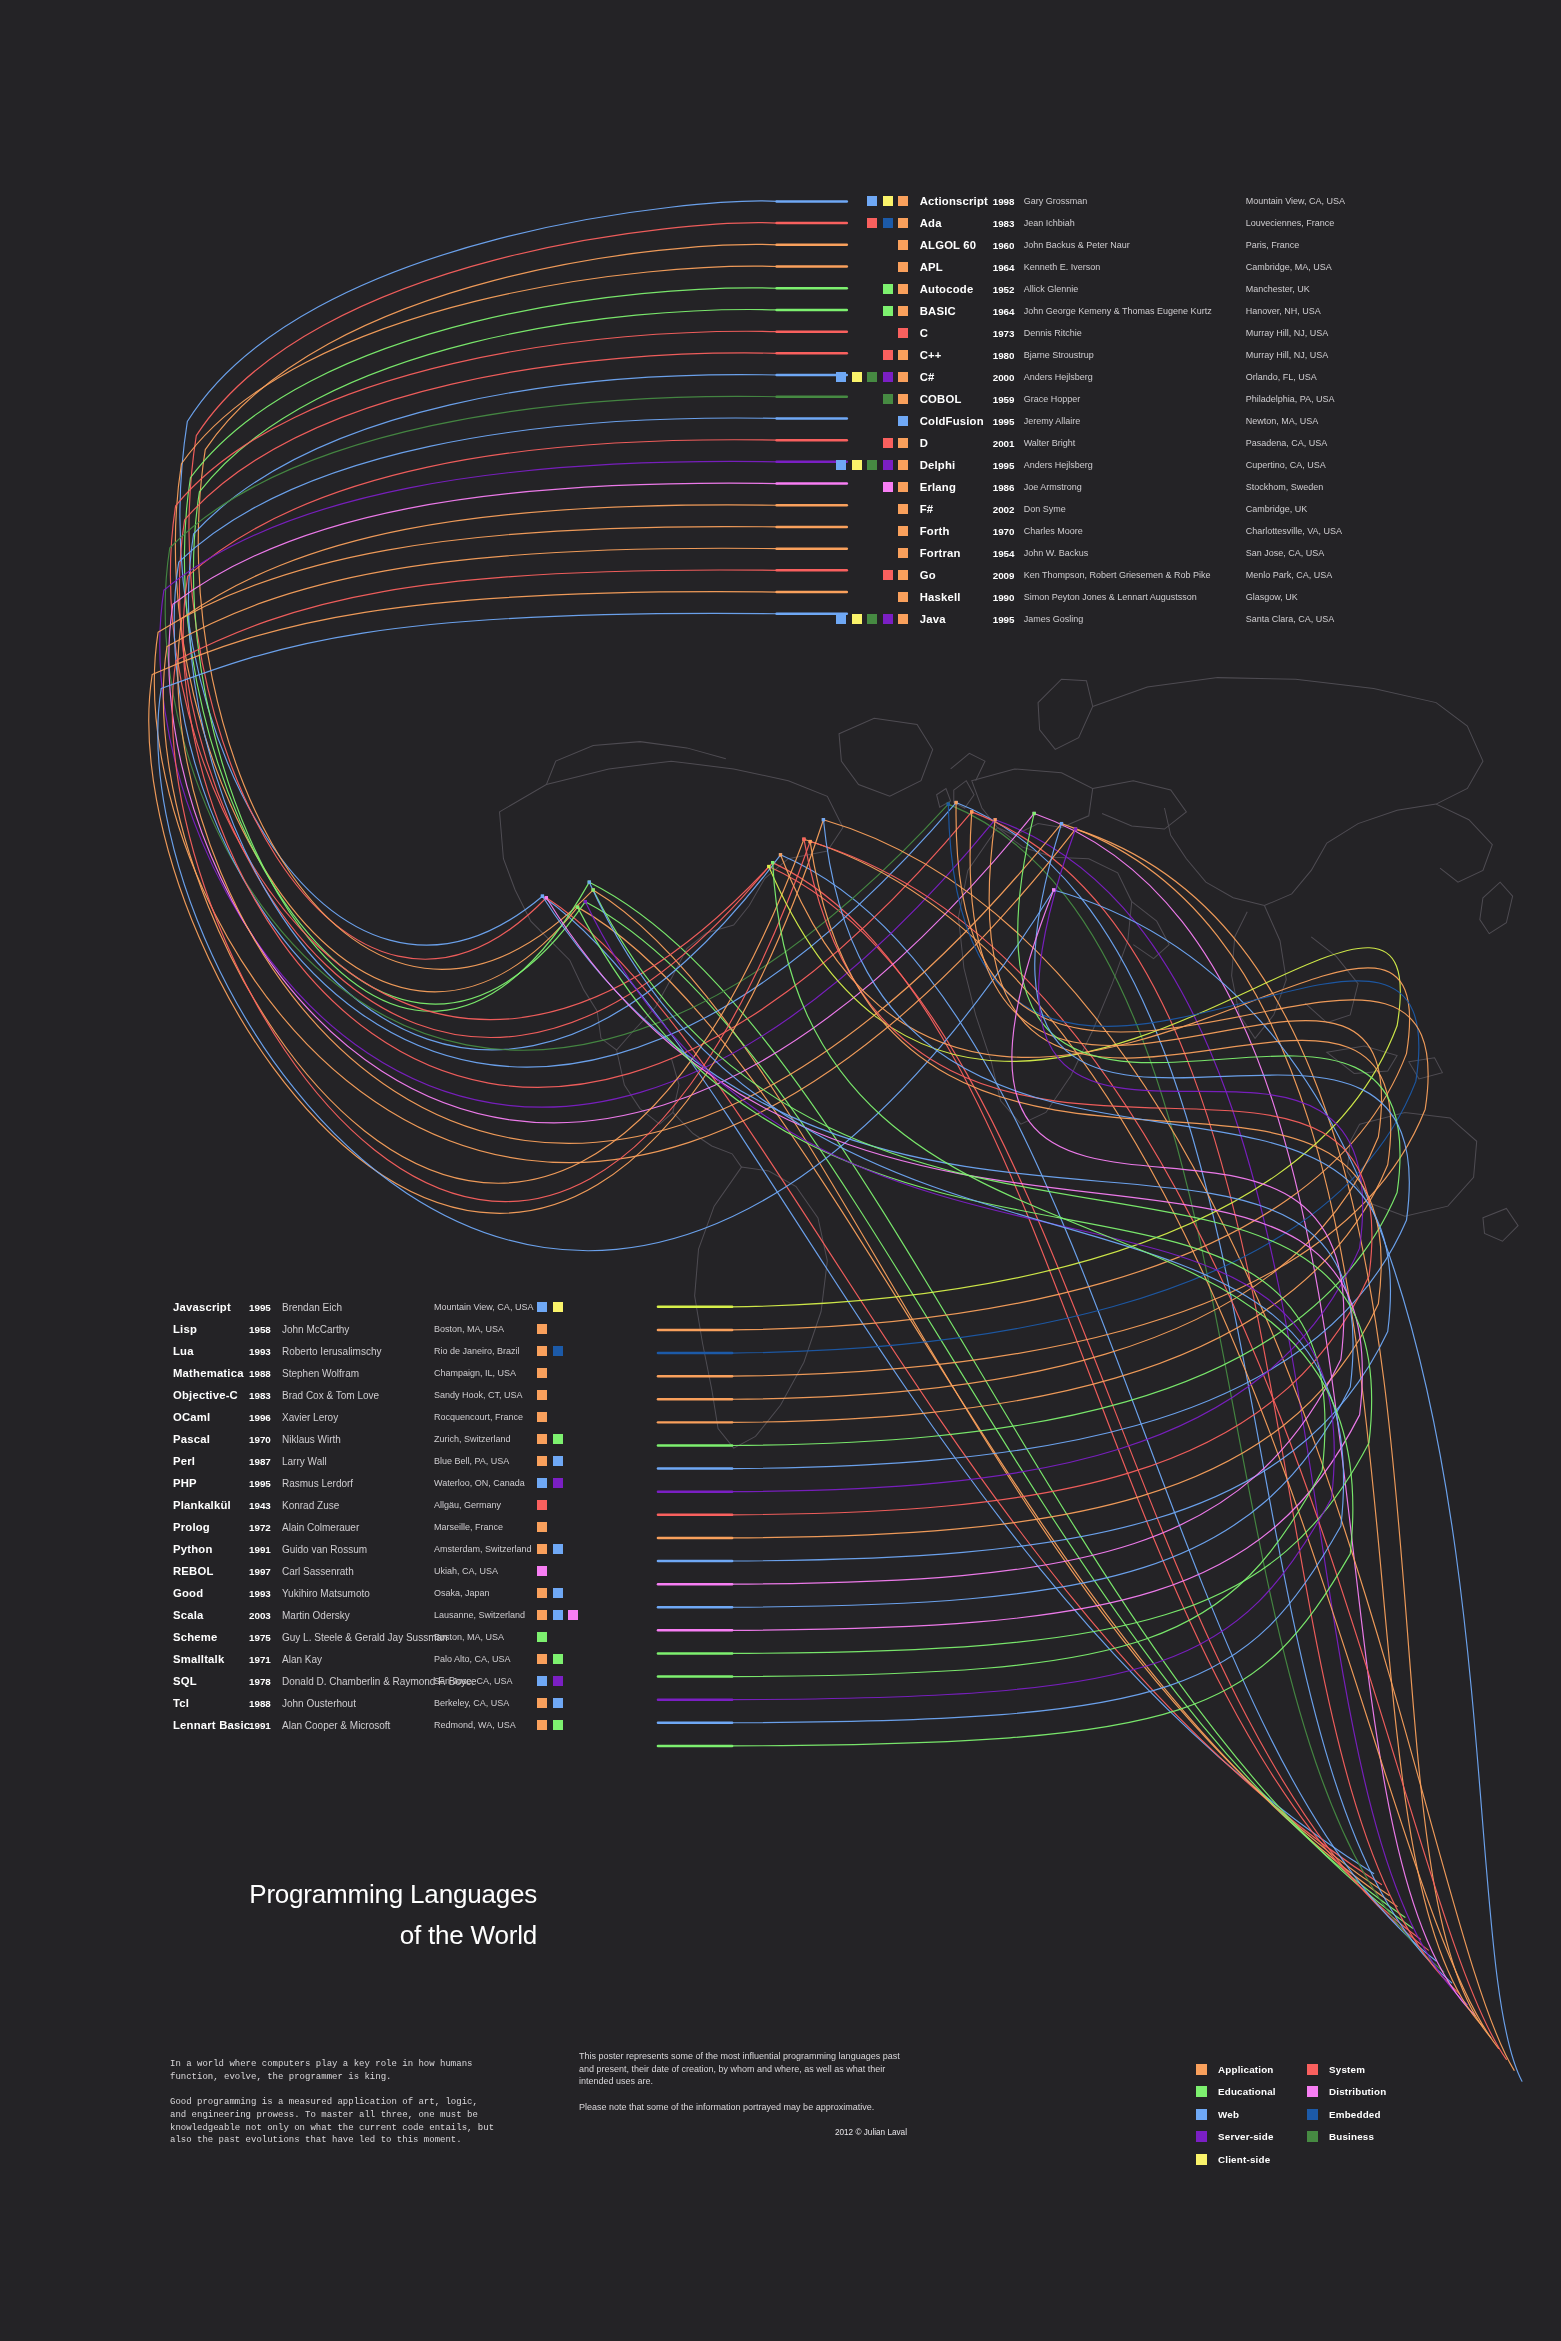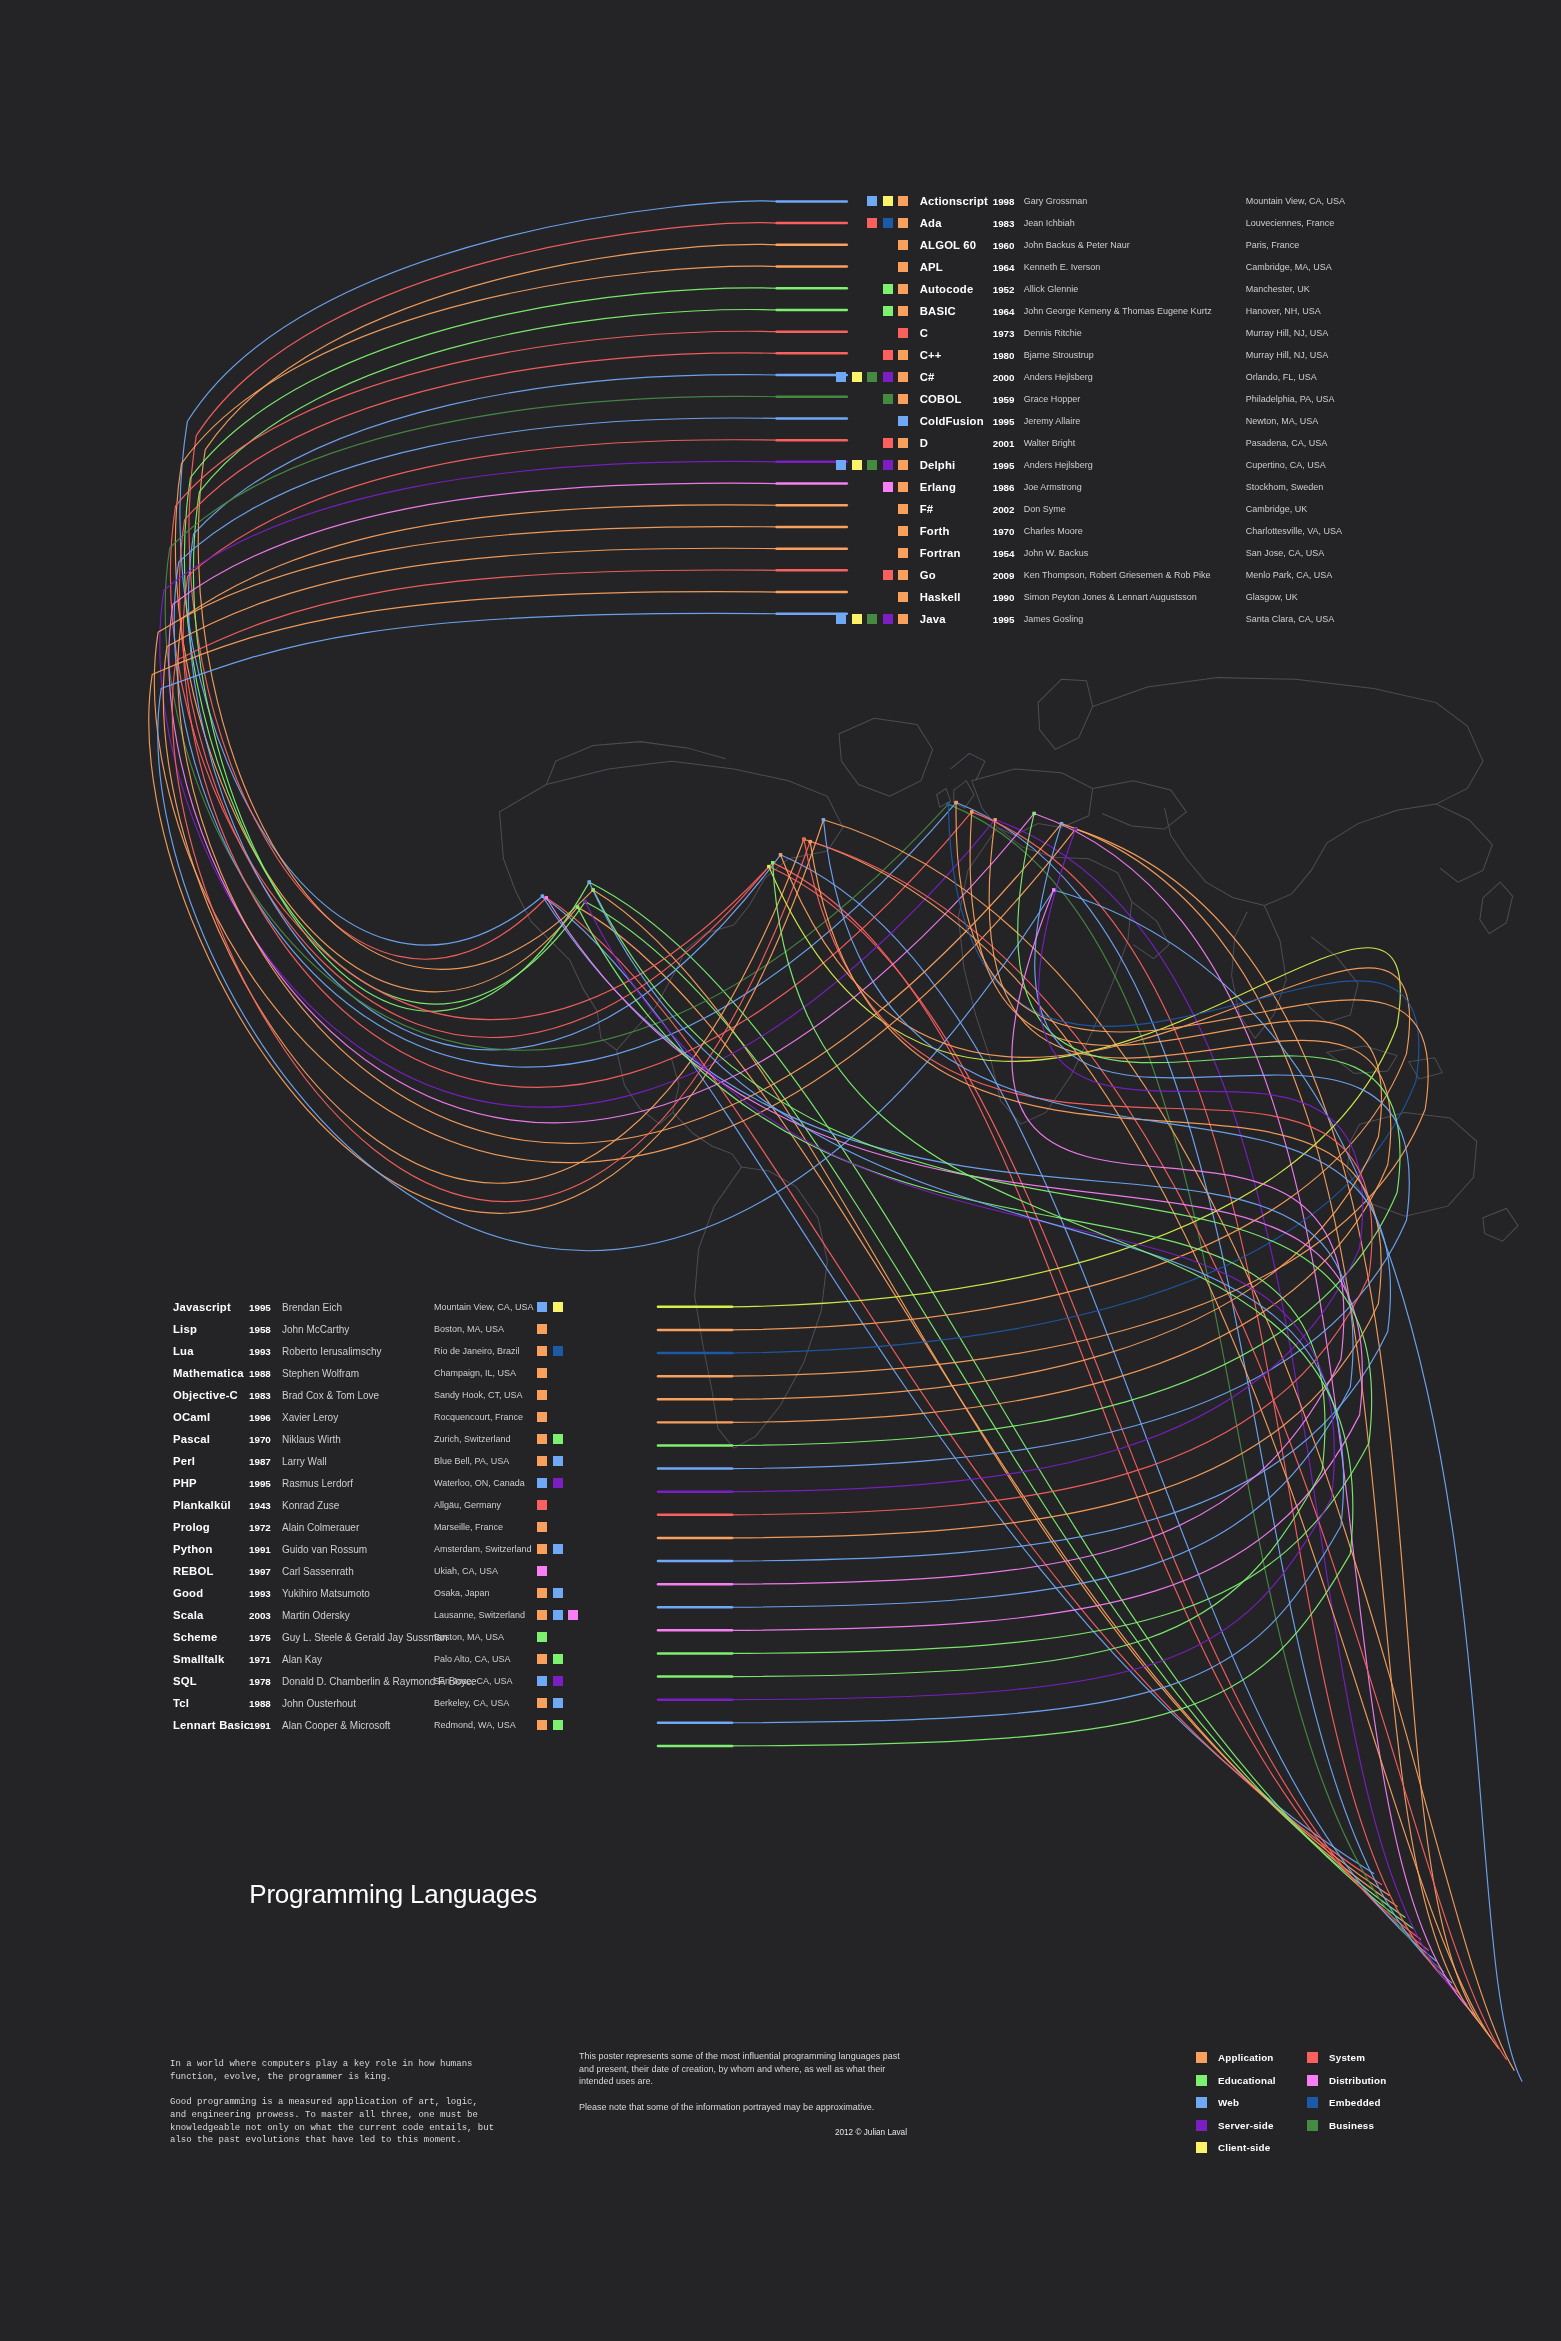--- a/index.html
+++ b/index.html
@@ -59,21 +59,21 @@
   
   .footer-col{position:absolute;color:#d9d7da;font-size:9px;line-height:12.6px;}
   #footer-left{left:170px;top:2058px;width:328px;font-family:Liberation Mono, monospace;}
   #footer-right{left:579px;top:2050px;width:328px;}
   .footer-col p{margin:0 0 13.3px 0;}
   #copyright{text-align:right;font-size:8.2px;color:#e6e4e7;margin-top:1.6px;}
 
   
   #legend{position:absolute;left:1196px;top:2052px;width:250px;
           display:grid;grid-template-columns:111px 111px;column-gap:0;row-gap:0;}
-  .leg-item{display:flex;align-items:flex-start;height:22.6px;}
+  .leg-item{display:flex;align-items:flex-end;height:22.6px;}
   .leg-sw{width:11px;height:11px;margin-right:11px;flex:none;}
   .leg-label{font-size:9.8px;font-weight:bold;color:#ffffff;letter-spacing:0.2px;}
 </style>
 </head>
 <body>
 
 <div id="poster">
 
   <svg id="arcs" viewBox="0 0 2000 3000" preserveAspectRatio="none">
     <g id="worldmap" fill="none" stroke="#56535a" stroke-width="1.3" opacity="0.85">
@@ -751,20 +751,21 @@
         <div class="city">Redmond, WA, USA</div>
         <div class="swatches">
           <span class="sw" style="background: rgb(249, 160, 92);"></span>
           <span class="sw" style="background: rgb(125, 240, 111);"></span>
         </div>
       </div>
     </div>
 
   <div id="title">
     <span class="l1">Programming Languages</span>
+    <span class="l2">of the World</span>
   </div>
 
   <div id="footer-left" class="footer-col">
     <p>In a world where computers play a key role in how humans function, evolve, the programmer is king.</p>
     <p>Good programming is a measured application of art, logic, and engineering prowess. To master all three, one must be knowledgeable not only on what the current code entails, but also the past evolutions that have led to this moment.</p>
   </div>
 
   <div id="footer-right" class="footer-col">
     <p>This poster represents some of the most influential programming languages past and present, their date of creation, by whom and where, as well as what their intended uses are.</p>
     <p>Please note that some of the information portrayed may be approximative.</p>

